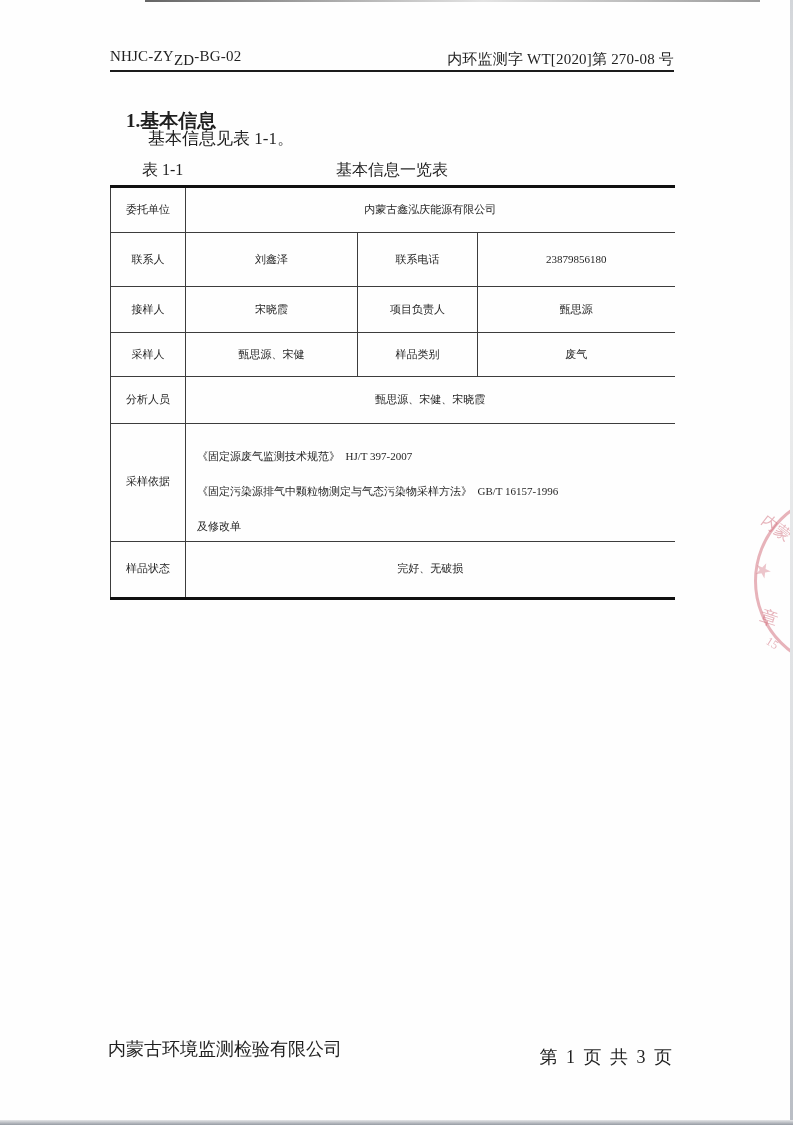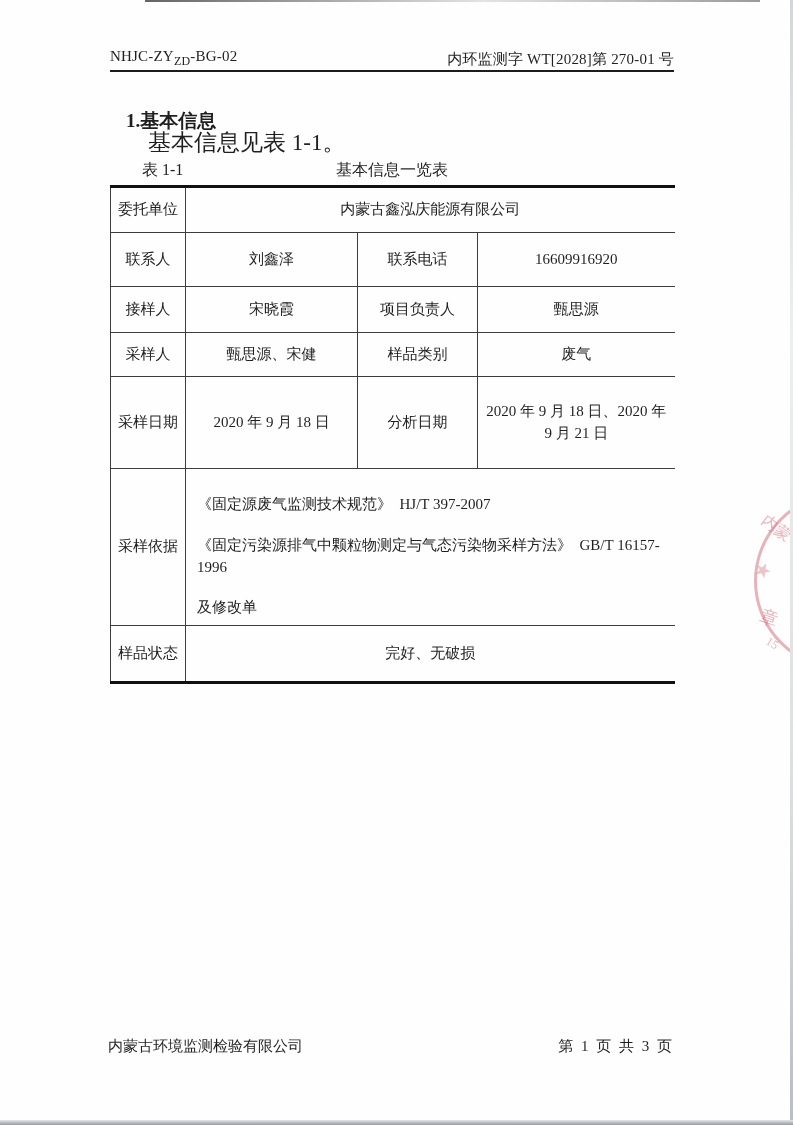--- a/index.html
+++ b/index.html
@@ -15,71 +15,71 @@
   .edge-right { position:absolute; top:0; right:0; width:3px; height:1125px;
     background:linear-gradient(180deg,#d3d6da,#edeeee 30%,#dcdee1 70%,#b9bdc4); }
   .edge-bottom { position:absolute; bottom:0; left:0; width:793px; height:5px;
     background:linear-gradient(180deg,#e5e6e8,#969ba3); }
 
   .doc-header {
     position:absolute; top:48px; left:110px; width:564px;
     display:flex; justify-content:space-between; align-items:flex-end;
     font-size:15px; letter-spacing:.2px;
   }
-  .doc-header sub { font-size:12px; }
+  .doc-header sub { font-size:15px; }
   .header-rule { position:absolute; top:70px; left:110px; width:564px; height:2px; background:#1c1c1c; }
 
   .section-title { position:absolute; top:92px; left:110px; margin:16px;
     font-size:19px; font-weight:bold; }
-  .intro { position:absolute; top:127px; left:148px; margin:0; font-size:23px; }
+  .intro { position:absolute; top:127px; left:148px; margin:0; font-size:17px; }
 
   .table-caption { position:absolute; top:160px; left:110px; width:564px;
     text-align:center; font-size:16px; font-weight:normal; }
   .table-caption .cap-label { position:absolute; left:32px; top:0; }
 
   table.info {
     position:absolute; top:185px; left:110px; width:564px;
     border-collapse:collapse; table-layout:fixed;
     border-top:3px solid #101010; border-bottom:3px solid #101010;
-    font-size:15px;
+    font-size:11px;
   }
   table.info td {
     border:1px solid #3d3d3d; border-right-width:1px;
     text-align:center; vertical-align:middle;
     padding:2px 5px; line-height:1.45; overflow:hidden;
   }
   table.info td:last-child { border-right:0; }
   .basis-cell { text-align:left !important; padding:6px 8px 6px 11px !important; }
   .basis-line { white-space:pre-wrap;margin-top:19px; }
 
   .doc-footer {
     position:absolute; top:1037px; left:108px; width:566px;
-    display:flex; justify-content:space-between; font-size:15px;
+    display:flex; justify-content:space-between; font-size:18px;
   }
-  .doc-footer .page-info { letter-spacing:2px; }
+  .doc-footer .page-info { letter-spacing:2px;margin-top:8px; }
 
   
   .stamp { position:absolute; top:492px; left:754px; width:172px; height:172px;
     color:#cf6b7a; pointer-events:none; }
   .stamp-ring { position:absolute; top:0; left:0; width:100%; height:100%;
     border:3px solid rgba(201,77,92,.42); border-radius:50%; }
   .stamp span { position:absolute; opacity:.5; font-family:"Liberation Serif",serif; }
   .stamp .f1 { top:26px; left:6px; font-size:16px; transform:rotate(38deg); }
   .stamp .f2 { top:66px; left:0px; font-size:20px; transform:rotate(25deg); opacity:.38; }
   .stamp .f3 { top:114px; left:6px; font-size:18px; transform:rotate(18deg); }
   .stamp .f4 { top:144px; left:12px; font-size:12px; transform:rotate(32deg); }
 </style>
 </head>
 <body>
 
 <div class="page">
 
   <div class="doc-header">
     <span><span>NHJC-ZY</span><sub>ZD</sub><span>-BG-02</span></span>
-    <span>内环监测字 WT[2028]第 270-01 号</span>
+    <span>内环监测字 WT[2020]第 270-08 号</span>
   </div>
   <div class="header-rule"></div>
 
   <h1 class="section-title">1.基本信息</h1>
   <p class="intro">基本信息见表 1-1。</p>
 
   <div class="table-caption">
     <span class="cap-label">表 1-1</span>
     <span class="cap-title">基本信息一览表</span>
   </div>
@@ -93,39 +93,37 @@
       </colgroup>
     <tbody>
         <tr style="height:46px">
       <td>委托单位</td>
       <td colspan="3">内蒙古鑫泓庆能源有限公司</td>
     </tr>
     <tr style="height:54px">
       <td>联系人</td>
       <td>刘鑫泽</td>
       <td>联系电话</td>
-      <td>16609916920</td>
+      <td>23879856180</td>
     </tr>
     <tr style="height:46px">
       <td>接样人</td>
       <td>宋晓霞</td>
       <td>项目负责人</td>
       <td>甄思源</td>
     </tr>
     <tr style="height:44px">
       <td>采样人</td>
       <td>甄思源、宋健</td>
       <td>样品类别</td>
       <td>废气</td>
     </tr>
-    <tr style="height:92px">
-      <td>采样日期</td>
-      <td>2020 年 9 月 18 日</td>
-      <td>分析日期</td>
-      <td>2020 年 9 月 18 日、2020 年 9 月 21 日</td>
+    <tr style="height:47px">
+      <td>分析人员</td>
+      <td colspan="3">甄思源、宋健、宋晓霞</td>
     </tr>
     <tr style="height:87px">
       <td>采样依据</td>
       <td colspan="3" class="basis-cell">
         <div class="basis-line">《固定源废气监测技术规范》  HJ/T 397-2007</div>
         <div class="basis-line">《固定污染源排气中颗粒物测定与气态污染物采样方法》  GB/T 16157-1996</div>
         <div class="basis-line">及修改单</div>
       </td>
     </tr>
     <tr style="height:57px">

